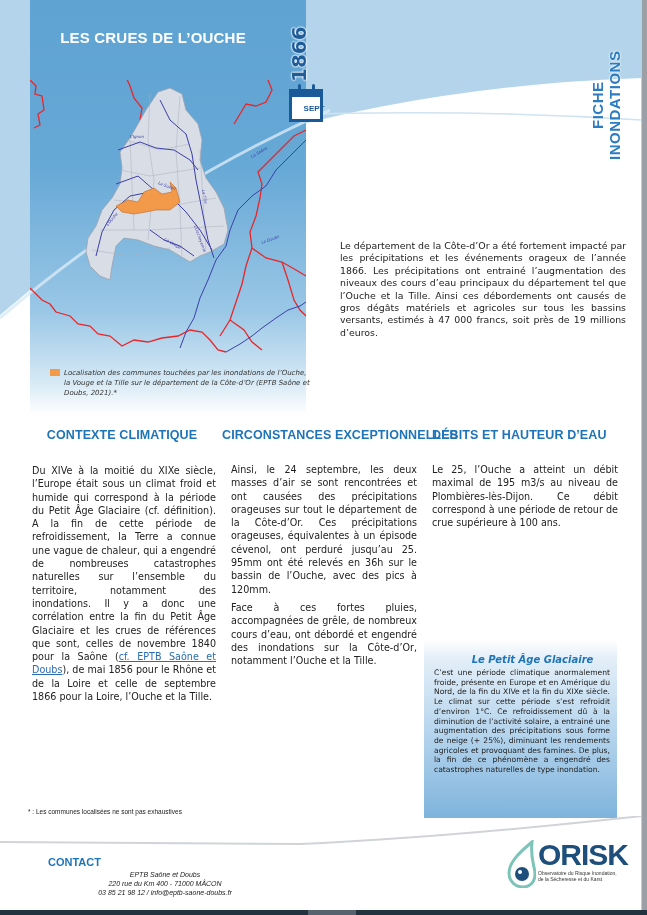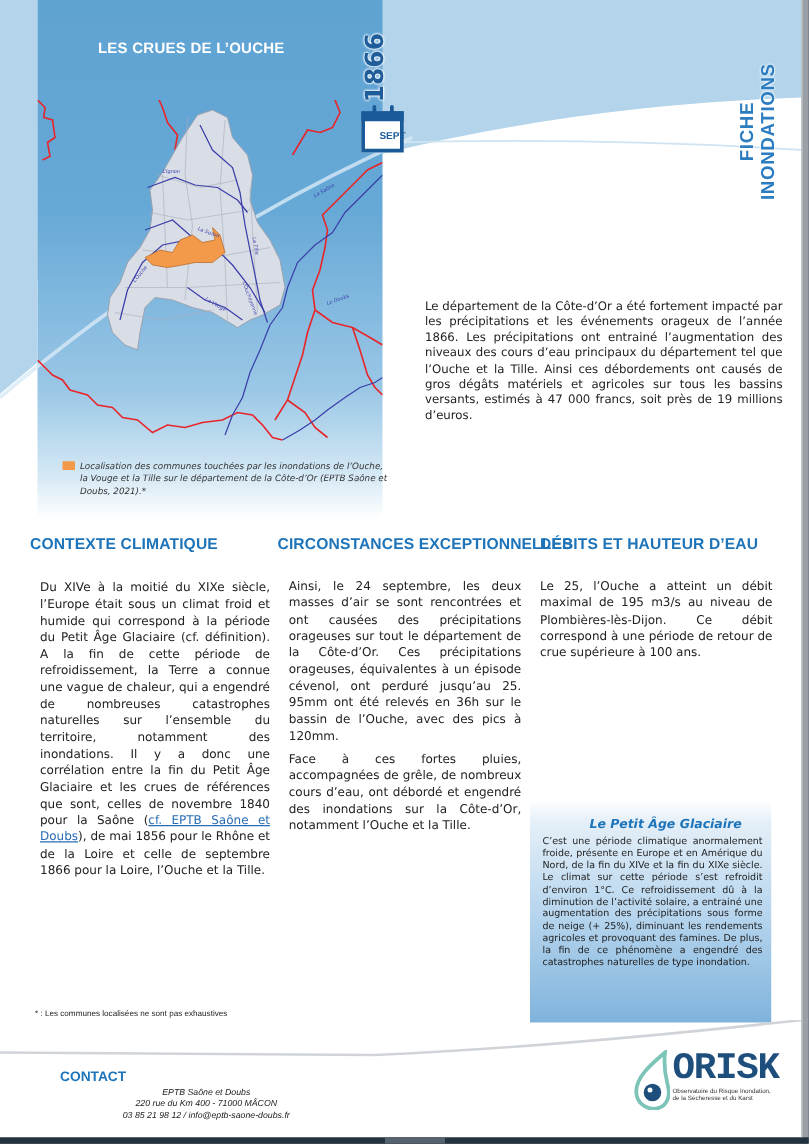--- a/index.html
+++ b/index.html
@@ -28,21 +28,21 @@
     position: absolute; left: 0; top: 0; width: 642px; height: 240px;
   }
   .hero {
     position: absolute; left: 30px; top: 0; width: 276px; height: 415px;
     background: linear-gradient(180deg, #5fa3d3 0%, #66a8d6 40%, #9ac7e6 75%, #d6e9f5 92%, #ffffff 100%);
     overflow: hidden;
   }
   .hero-title {
     position: absolute; left: 0; top: 26px; width: 246px; text-align: center;
     color: #ffffff; font-family: "Liberation Sans Narrow", "Liberation Sans", sans-serif;
-    font-weight: bold; font-size: 12px; line-height: 24px; letter-spacing: 0.2px;
+    font-weight: bold; font-size: 15px; line-height: 24px; letter-spacing: 0.2px;
     text-transform: uppercase;
   }
   .year {
     position: absolute; left: 287px; top: 34px; width: 30px; height: 48px;
     color: #1f5d9a; font-weight: bold; font-size: 20px; font-family: "DejaVu Sans", sans-serif;
     writing-mode: vertical-rl; transform: rotate(180deg); text-align: center;
     text-shadow: 0 0 2px #fff, 0 0 2px #fff, 0 0 2px #fff;
   }
   .calendar {
     position: absolute; left: 289px; top: 89px; width: 34px; height: 33px;
@@ -71,21 +71,21 @@
   }
   .legend-swatch {
     position: absolute; left: -14px; top: 1px; width: 10px; height: 7px; background: #f39a4a;
   }
   .intro {
     position: absolute; left: 340px; top: 240px; width: 286px;
     font-size: 9.4px; line-height: 12.4px; color: #222; text-align: justify;
     font-family: "DejaVu Sans", sans-serif;
   }
   .col-title {
-    position: absolute; top: 428px; 
+    position: absolute; top: 428px; text-align: center;
     color: #1e74b9; font-weight: bold; font-size: 12.5px;
     font-family: "Liberation Sans", sans-serif; text-transform: uppercase;
     letter-spacing: 0.1px; white-space: nowrap;
   }
   .col-text {
     position: absolute; font-size: 9.6px; line-height: 13.3px; color: #222; text-align: justify;
     font-family: "DejaVu Sans", sans-serif;
   }
   .col-text p { margin: 0 0 5px 0; }
   .link { color: #2a6db5; text-decoration: underline; }
@@ -118,21 +118,21 @@
   }
   .eptb { position: absolute; left: 350px; top: 842px; width: 140px; height: 48px; }
   .eptb-small { position: absolute; left: 0; top: 11px; font-size: 8px; color: #333; font-family: "Liberation Sans", sans-serif; }
   .eptb-sq1 { position: absolute; left: 43px; top: 3px; width: 16px; height: 16px; background: #f39a2a; }
   .eptb-sq2 { position: absolute; left: 56px; top: 0; width: 14px; height: 11px; background: #8cc63f; }
   .eptb-sq3 { position: absolute; left: 46px; top: 13px; width: 18px; height: 16px; background: #1f73b7; }
   .eptb-ep { position: absolute; left: 72px; top: 6px; font-size: 6px; font-weight: bold; color: #222; font-family: "Liberation Sans", sans-serif; }
   .eptb-tb { position: absolute; left: 72px; top: 13px; font-size: 4.5px; color: #555; letter-spacing: 0.8px; font-family: "Liberation Sans", sans-serif; }
   .eptb-name { position: absolute; left: 0; top: 22px; font-size: 22px; color: #f08a2c; font-family: "Liberation Sans", sans-serif; letter-spacing: -0.5px; }
   .orisk { position: absolute; left: 506px; top: 838px; width: 135px; height: 56px; }
-  .orisk-word { position: absolute; left: 32px; top: 0px; font-size: 30px; font-weight: bold; color: #1e4f7c; font-family: Liberation Mono, monospace; letter-spacing: -1px; }
+  .orisk-word { position: absolute; left: 32px; top: 0px; font-size: 30px; font-weight: bold; color: #1e4f7c; font-family: Liberation Sans, sans-serif; letter-spacing: -1px; }
   .orisk-sub { position: absolute; left: 32px; top: 32px; font-size: 5px; line-height: 6px; color: #333; font-family: "Liberation Sans", sans-serif; }
 </style>
 </head>
 <body>
 
 <div class="page">
 
   <svg class="band-top" width="642" height="240" viewBox="0 0 642 240">
     <rect x="0" y="0" width="642" height="240" fill="#b3d4ea"></rect>
     <path d="M0 240 Q 280 90 642 78 L642 240 Z" fill="#ffffff"></path>

